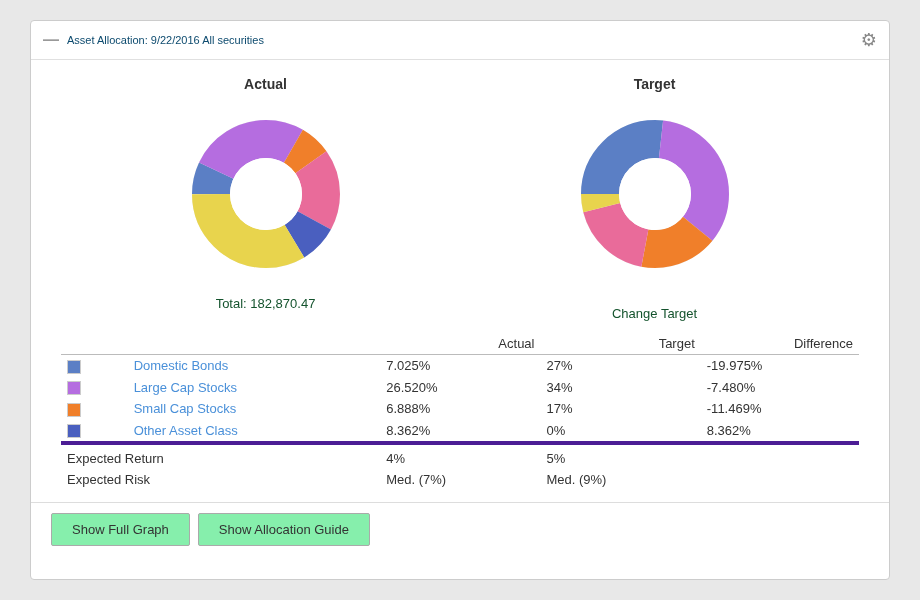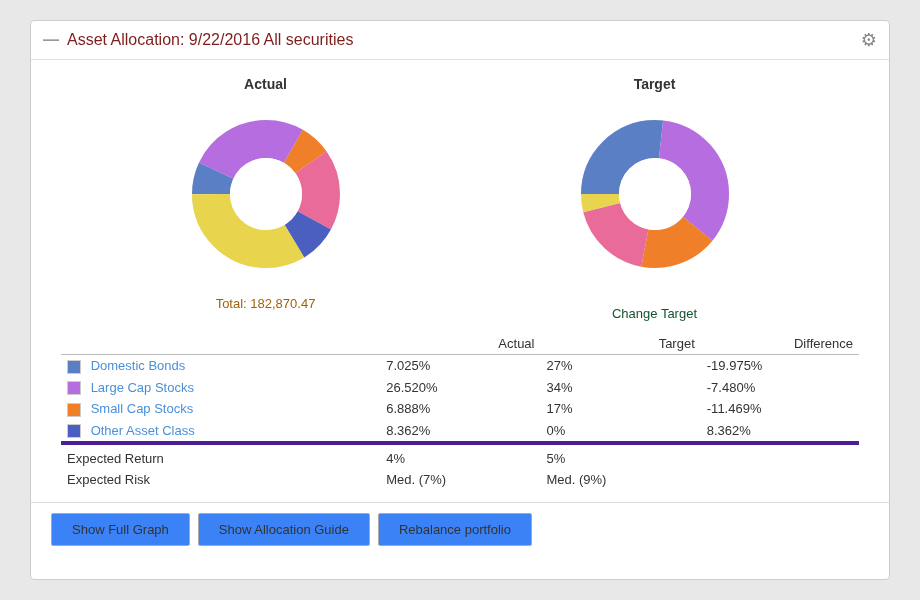--- a/index.html
+++ b/index.html
@@ -33,22 +33,22 @@
       display: flex;
       align-items: center;
       gap: 8px;
     }
     .dash-icon {
       color: #999;
       font-size: 16px;
       font-weight: bold;
     }
     .title-text {
-      font-size: 16px;
-      color: #7f1d1d;
+      font-size: 11px;
+      color: #0c4a6e;
     }
     .gear-icon {
       color: #888;
       font-size: 18px;
       cursor: pointer;
     }
     .charts-row {
       display: flex;
       justify-content: space-around;
       padding: 16px 40px 0 40px;
@@ -69,21 +69,21 @@
       width: 180px;
       height: 180px;
       position: relative;
     }
     .donut-container svg {
       width: 180px;
       height: 180px;
     }
     .chart-subtitle {
       font-size: 13px;
-      color: #a16207;
+      color: #14532d;
       margin-top: 4px;
     }
     .change-target-link {
       color: #14532d;
       cursor: pointer;
       font-size: 13px;
       margin-top: 14px;
       text-decoration: none;
     }
 
@@ -117,34 +117,35 @@
     .color-swatch {
       display: inline-block;
       width: 14px;
       height: 14px;
       margin-right: 6px;
       vertical-align: middle;
       border: 1px solid #ccc;
     }
     .asset-name {
       color: #4a90d9;
+      margin-left: 43px;
     }
     .separator-row td {
       border-top: 4px solid #4c1d95;
       padding-top: 6px;
     }
     .footer-buttons {
       display: flex;
       gap: 0;
       padding: 10px 20px;
       border-top: 1px solid #ddd;
     }
     .footer-btn {
       border: 1px solid #aaa;
-      background: #3b82f6;
+      background: #86efac;
       color: #333;
       padding: 8px 20px;
       font-size: 13px;
       cursor: pointer;
       border-radius: 2px;
       margin-right: 8px;
     }
   </style>
 </head>
 <body>
@@ -269,15 +270,14 @@
       <td>Med. (9%)</td>
       <td></td>
     </tr>
         </tbody>
     </table>
   </div>
 
   <div class="footer-buttons">
     <button class="footer-btn">Show Full Graph</button>
     <button class="footer-btn">Show Allocation Guide</button>
-    <button class="footer-btn">Rebalance portfolio</button>
   </div>
 </div>
 
 </body></html>

